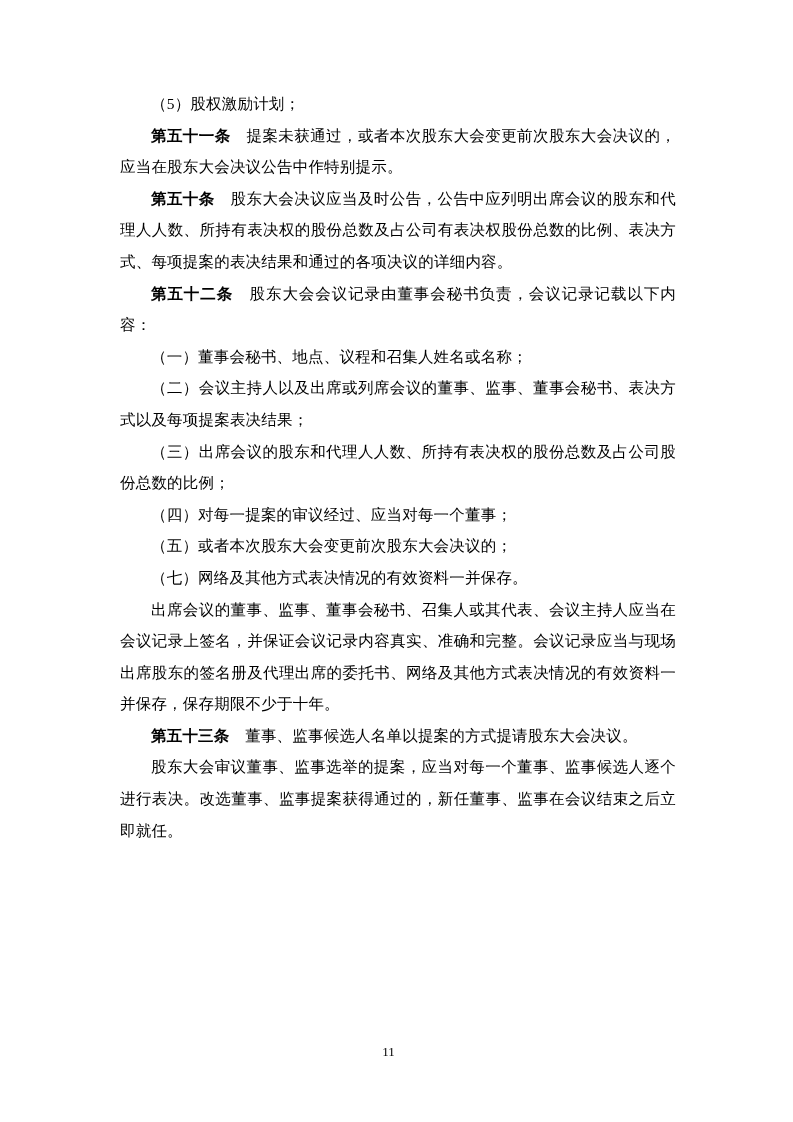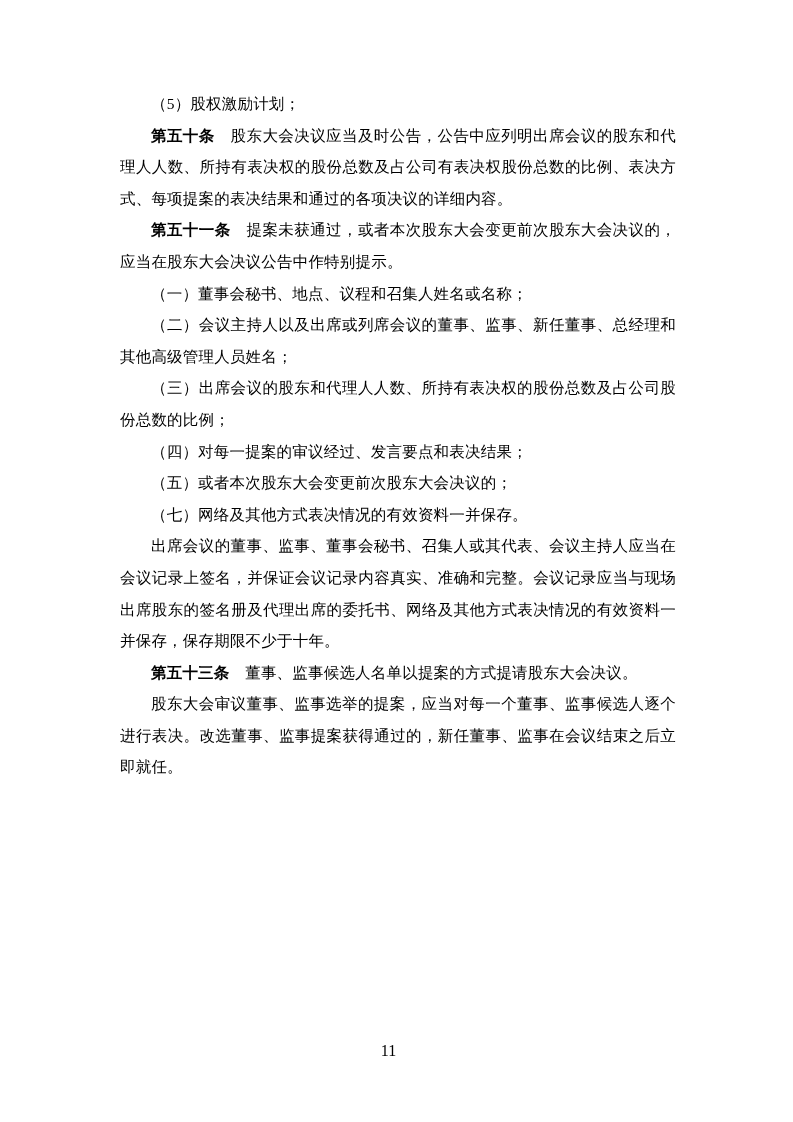--- a/index.html
+++ b/index.html
@@ -34,37 +34,38 @@
   }
   .article-no {
     font-weight: bold;
   }
   .footer {
     position: absolute;
     left: 0;
     right: 0;
     bottom: 62px;
     text-align: center;
-    font-size: 16px;
+    font-size: 13px;
     color: #000000;
     font-family: "Liberation Serif", "DejaVu Serif", serif;
   }
 </style>
 </head>
 <body>
 
 <div class="page">
   <div class="content" id="doc-body">
       <p class="para"><span class="text-run">（5）股权激励计划；</span></p>
+      <p class="para"><span class="article-no">第五十一条</span><span class="text-run">　提案未获通过，或者本次股东大会变更前次股东大会决议的，应当在股东大会决议公告中作特别提示。</span></p>
       <p class="para"><span class="article-no">第五十条</span><span class="text-run">　股东大会决议应当及时公告，公告中应列明出席会议的股东和代理人人数、所持有表决权的股份总数及占公司有表决权股份总数的比例、表决方式、每项提案的表决结果和通过的各项决议的详细内容。</span></p>
-      <p class="para"><span class="article-no">第五十一条</span><span class="text-run">　提案未获通过，或者本次股东大会变更前次股东大会决议的，应当在股东大会决议公告中作特别提示。</span></p>
+      <p class="para"><span class="article-no">第五十二条</span><span class="text-run">　股东大会会议记录由董事会秘书负责，会议记录记载以下内容：</span></p>
       <p class="para"><span class="text-run">（一）董事会秘书、地点、议程和召集人姓名或名称；</span></p>
-      <p class="para"><span class="text-run">（二）会议主持人以及出席或列席会议的董事、监事、新任董事、总经理和其他高级管理人员姓名；</span></p>
+      <p class="para"><span class="text-run">（二）会议主持人以及出席或列席会议的董事、监事、董事会秘书、表决方式以及每项提案表决结果；</span></p>
       <p class="para"><span class="text-run">（三）出席会议的股东和代理人人数、所持有表决权的股份总数及占公司股份总数的比例；</span></p>
-      <p class="para"><span class="text-run">（四）对每一提案的审议经过、发言要点和表决结果；</span></p>
+      <p class="para"><span class="text-run">（四）对每一提案的审议经过、应当对每一个董事；</span></p>
       <p class="para"><span class="text-run">（五）或者本次股东大会变更前次股东大会决议的；</span></p>
       <p class="para"><span class="text-run">（七）网络及其他方式表决情况的有效资料一并保存。</span></p>
       <p class="para"><span class="text-run">出席会议的董事、监事、董事会秘书、召集人或其代表、会议主持人应当在会议记录上签名，并保证会议记录内容真实、准确和完整。会议记录应当与现场出席股东的签名册及代理出席的委托书、网络及其他方式表决情况的有效资料一并保存，保存期限不少于十年。</span></p>
       <p class="para"><span class="article-no">第五十三条</span><span class="text-run">　董事、监事候选人名单以提案的方式提请股东大会决议。</span></p>
       <p class="para"><span class="text-run">股东大会审议董事、监事选举的提案，应当对每一个董事、监事候选人逐个进行表决。改选董事、监事提案获得通过的，新任董事、监事在会议结束之后立即就任。</span></p>
     </div>
   <div class="footer">11</div>
 </div>
 
 </body></html>

